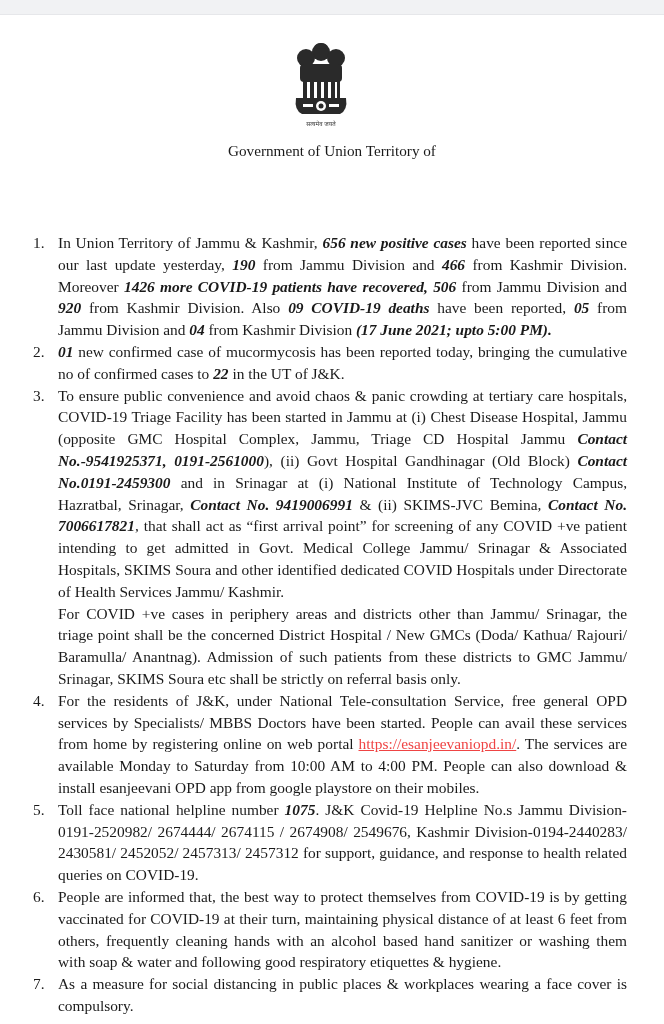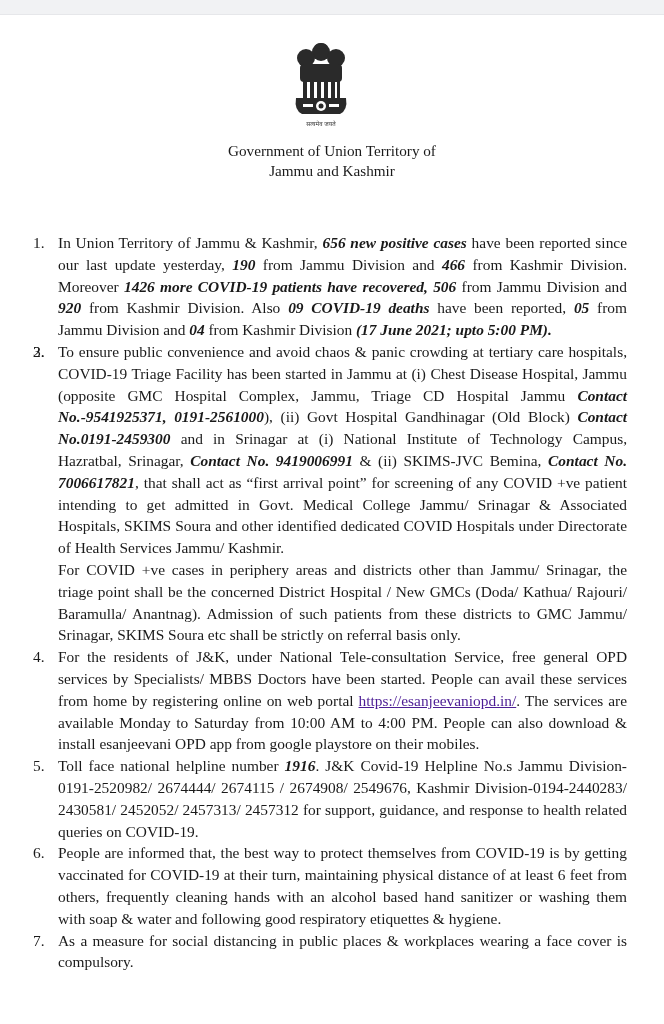--- a/index.html
+++ b/index.html
@@ -31,21 +31,21 @@
   ol.items li {
     position: relative;
     margin: 0 0 0 58px; width: 569px;
     font-size: 15.4px; line-height: 21.8px;
     text-align: justify;
   }
   ol.items li .num {
     position: absolute; left: -25px; top: 0;
   }
   b { font-weight: bold; font-style: italic; }
-  a.link { color: #4c1d95; text-decoration: underline; }
+  a.link { color: #ef4444; text-decoration: underline; }
 </style>
 </head>
 <body>
 
 <div class="topbar"></div>
 
 <div class="emblem">
   <svg width="70" height="90" viewBox="0 0 70 90">
     <g fill="#2a2a2a">
 
@@ -68,24 +68,23 @@
     <circle cx="35" cy="68" r="5" fill="#ffffff"></circle>
     <circle cx="35" cy="68" r="2.5" fill="#2a2a2a"></circle>
     <rect x="17" y="66" width="10" height="3" fill="#ffffff"></rect>
     <rect x="43" y="66" width="10" height="3" fill="#ffffff"></rect>
     <text x="35" y="88" text-anchor="middle" font-size="6" fill="#333" font-family="DejaVu Sans, sans-serif">सत्यमेव जयते</text>
   </svg>
 </div>
 
 <div class="header">
   <div>Government of Union Territory of</div>
-  <div>Jammu and Kashmir</div>
 </div>
 
 <ol class="items" id="items">
     <li><span class="num">1.</span><span><span>In Union Territory of Jammu &amp; Kashmir, </span><b>656 new positive cases</b><span> have been reported since our last update yesterday, </span><b>190</b><span> from Jammu Division and </span><b>466</b><span> from Kashmir Division. Moreover </span><b>1426 more COVID-19 patients have recovered, 506</b><span> from Jammu Division and </span><b>920</b><span> from Kashmir Division. Also </span><b>09 COVID-19 deaths</b><span> have been reported, </span><b>05</b><span> from Jammu Division and </span><b>04</b><span> from Kashmir Division </span><b>(17 June 2021; upto 5:00 PM).</b></span></li>
-    <li><span class="num">2.</span></li>
+    <li><span class="num">2.</span><span><b>01</b><span> new confirmed case of mucormycosis has been reported today, bringing the cumulative no of confirmed cases to </span><b>22</b><span> in the UT of J&amp;K.</span></span></li>
     <li><span class="num">3.</span><span><span>To ensure public convenience and avoid chaos &amp; panic crowding at tertiary care hospitals, COVID-19 Triage Facility has been started in Jammu at (i) Chest Disease Hospital, Jammu (opposite GMC Hospital Complex, Jammu, Triage CD Hospital Jammu </span><b>Contact No.-9541925371, 0191-2561000</b><span>), (ii) Govt Hospital Gandhinagar (Old Block) </span><b>Contact No.0191-2459300</b><span> and in Srinagar at (i) National Institute of Technology Campus,  Hazratbal, Srinagar, </span><b>Contact No. 9419006991</b><span>  &amp;  (ii) SKIMS-JVC Bemina, </span><b>Contact No. 7006617821</b><span>, that  shall act  as “first   arrival point” for screening of any COVID +ve patient intending to  get   admitted in Govt. Medical College Jammu/ Srinagar &amp; Associated Hospitals, SKIMS Soura  and other identified dedicated COVID Hospitals under Directorate of Health Services Jammu/ Kashmir.</span></span><div>For COVID +ve cases in periphery areas and districts other than Jammu/ Srinagar, the triage point shall be the concerned District Hospital / New GMCs (Doda/ Kathua/ Rajouri/ Baramulla/ Anantnag). Admission of such patients from these districts to GMC Jammu/ Srinagar, SKIMS Soura etc shall be strictly on referral basis only.</div></li>
     <li><span class="num">4.</span><span><span>For the residents of J&amp;K, under National Tele-consultation Service, free general OPD services by Specialists/ MBBS Doctors have been started. People can avail these services from home by registering online on web portal  </span><a class="link">https://esanjeevaniopd.in/</a><span>. The services are available Monday to Saturday from 10:00 AM to 4:00 PM. People can also download &amp; install esanjeevani OPD app from google playstore on their mobiles.</span></span></li>
-    <li><span class="num">5.</span><span><span>Toll face national helpline number </span><b>1916</b><span>. J&amp;K Covid-19 Helpline No.s Jammu Division- 0191-2520982/ 2674444/ 2674115 / 2674908/ 2549676, Kashmir Division-0194-2440283/ 2430581/ 2452052/ 2457313/ 2457312 for support, guidance, and response to health related queries on COVID-19.</span></span></li>
+    <li><span class="num">5.</span><span><span>Toll face national helpline number </span><b>1075</b><span>. J&amp;K Covid-19 Helpline No.s Jammu Division- 0191-2520982/ 2674444/ 2674115 / 2674908/ 2549676, Kashmir Division-0194-2440283/ 2430581/ 2452052/ 2457313/ 2457312 for support, guidance, and response to health related queries on COVID-19.</span></span></li>
     <li><span class="num">6.</span><span><span>People are informed that, the best way to protect themselves from COVID-19 is by getting vaccinated for COVID-19 at their turn, maintaining physical distance of at least 6 feet from others, frequently cleaning hands with an alcohol based hand sanitizer or washing them with soap &amp; water and following good respiratory etiquettes &amp; hygiene.</span></span></li>
     <li><span class="num">7.</span><span><span>As a measure for social distancing in public places &amp; workplaces wearing a face cover is compulsory.</span></span></li>
   </ol>
 
 </body></html>

